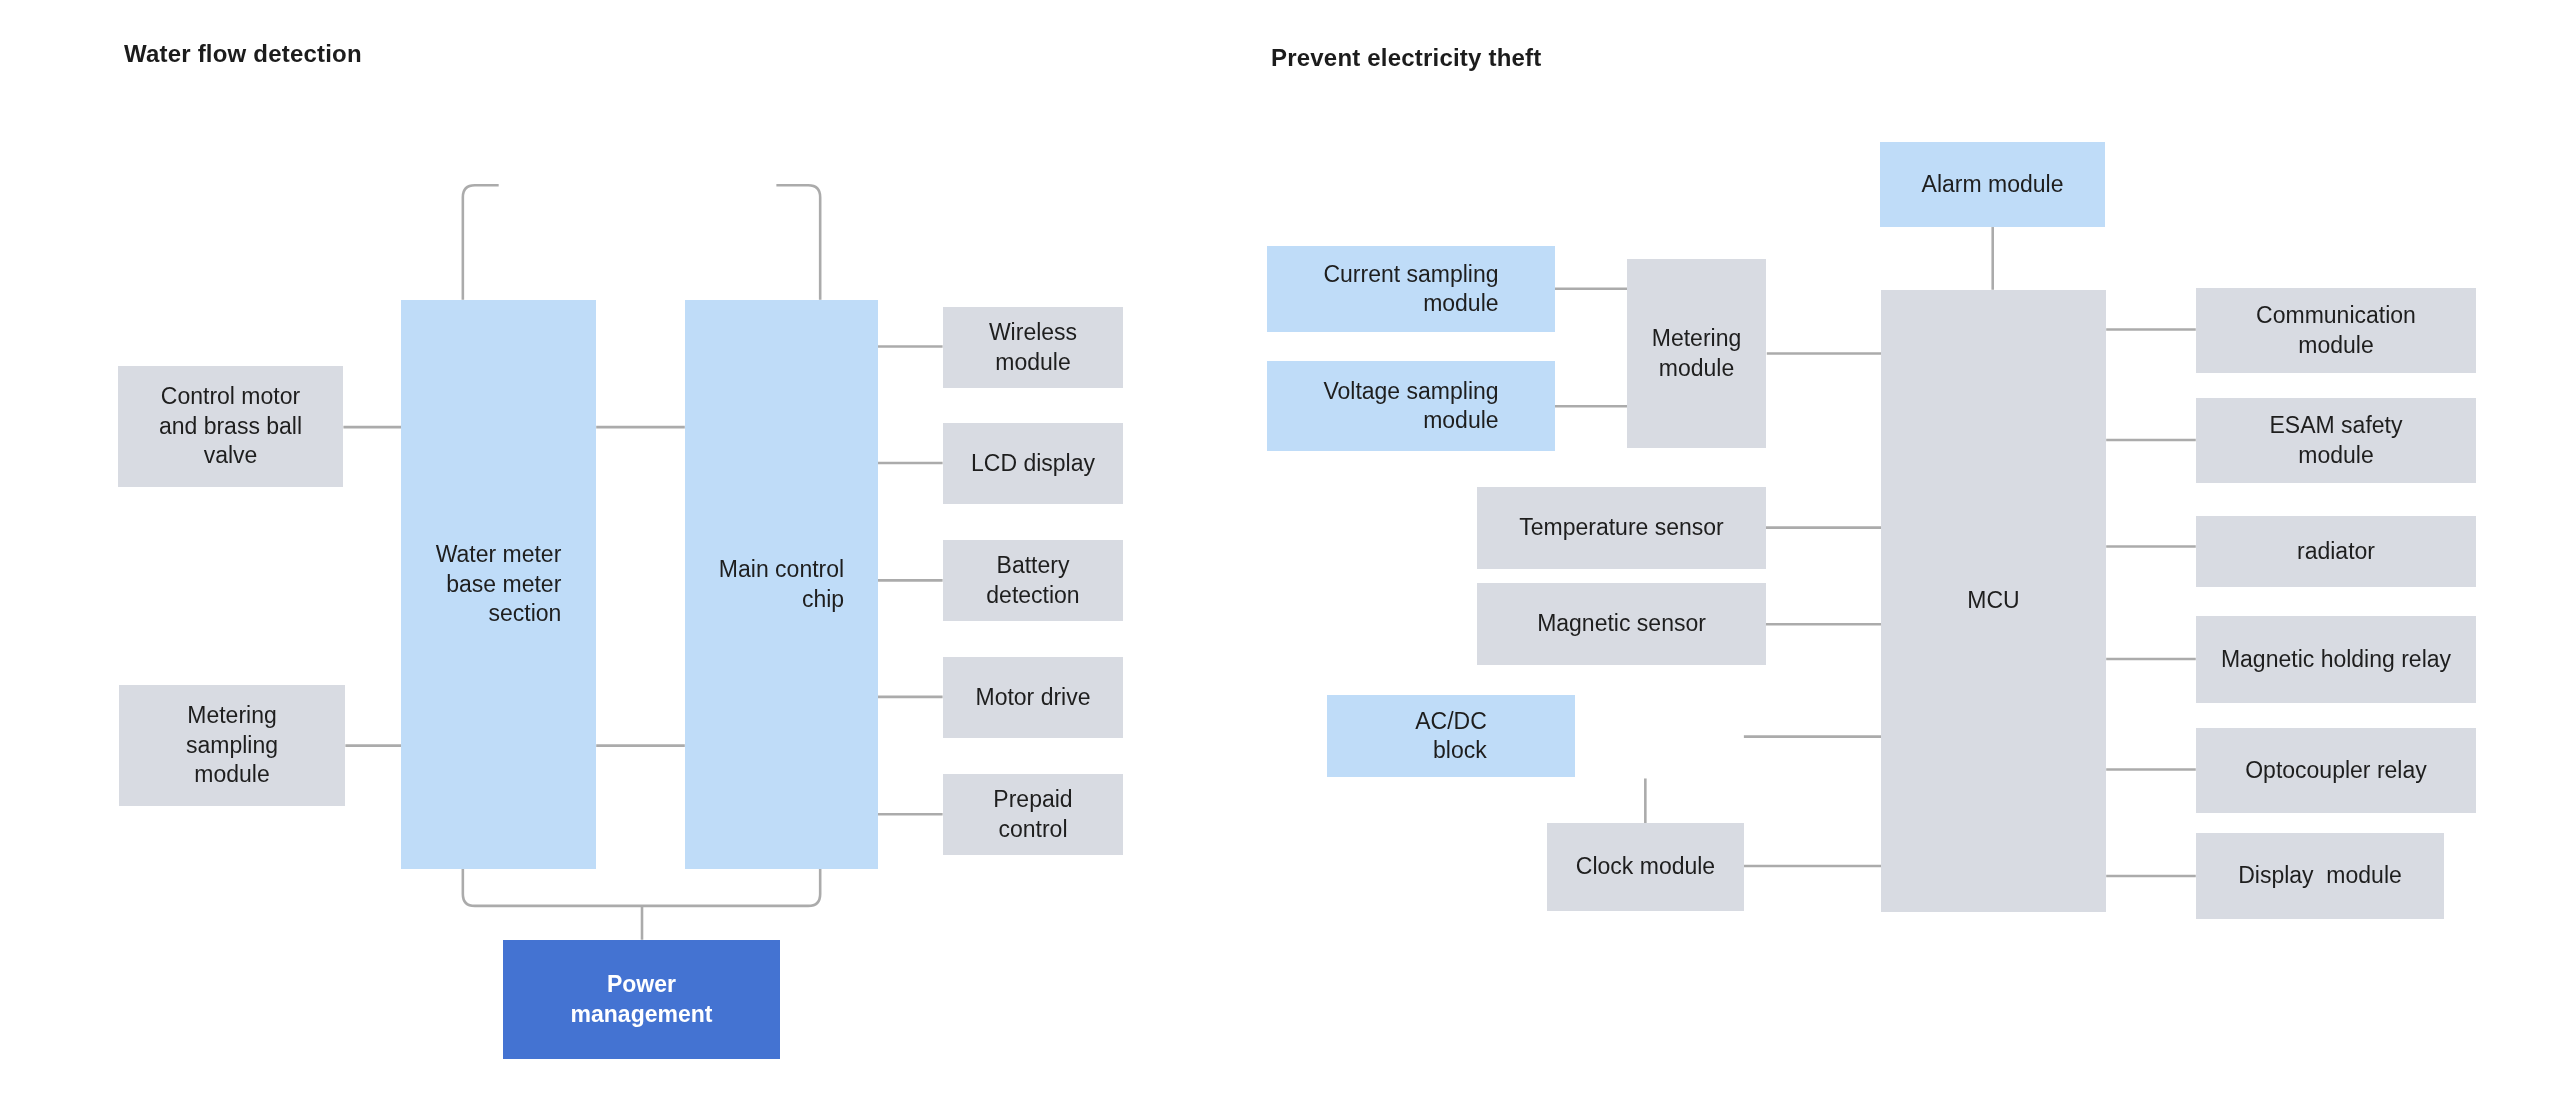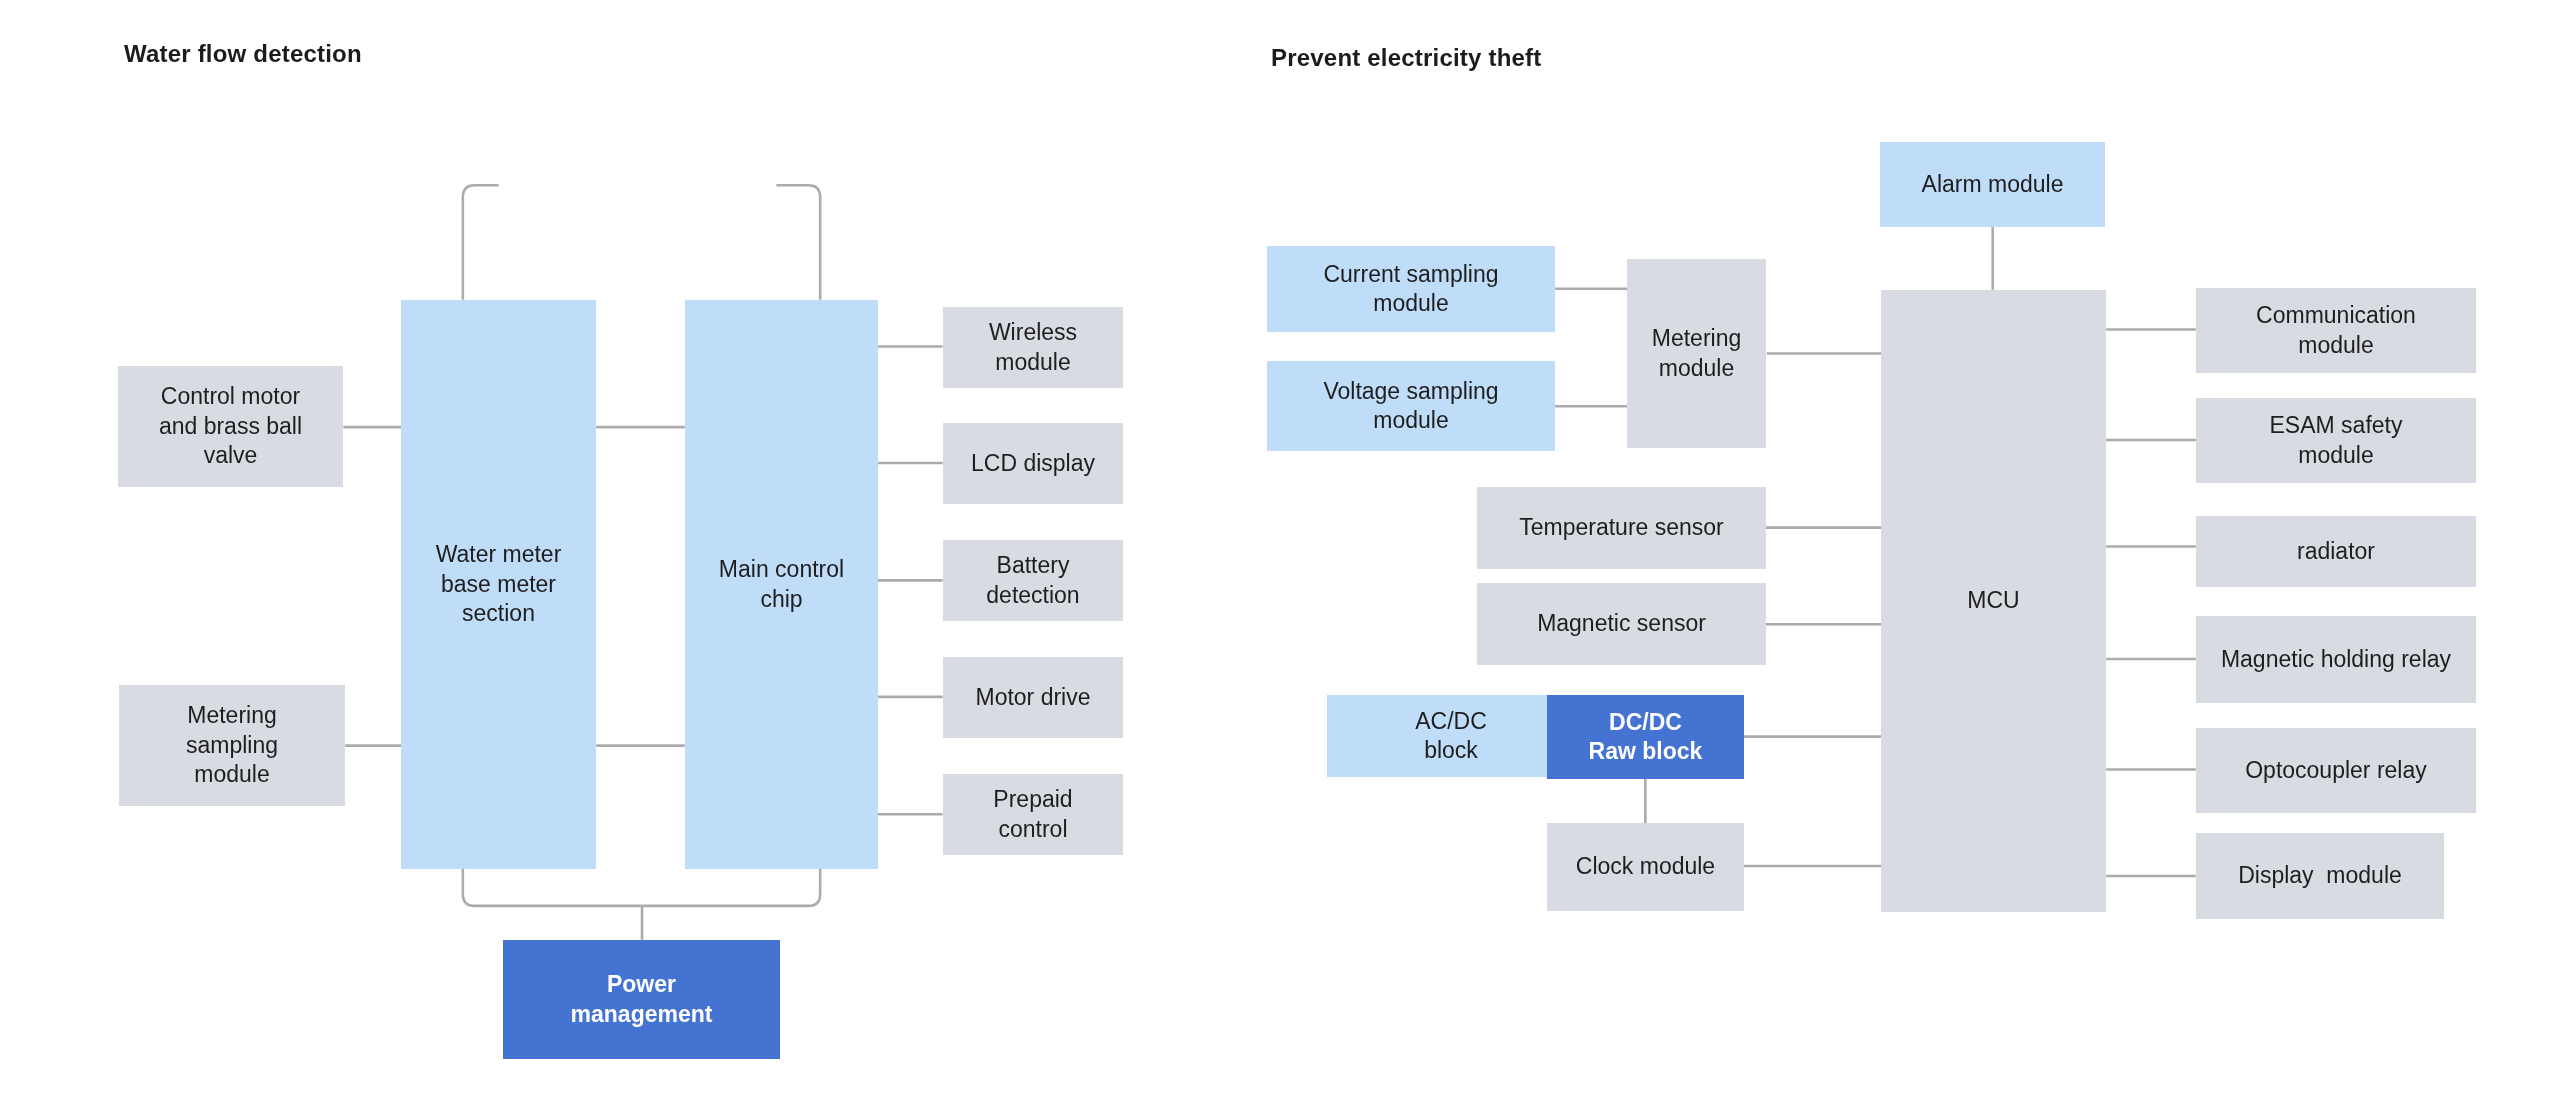--- a/index.html
+++ b/index.html
@@ -47,21 +47,21 @@
     text-align: center;
     padding: 4px 8px;
   }
   .node span {
     font-size: 23px;
     line-height: 1.28;
     white-space: pre-wrap;
     color: var(--c-text, #1e1e1e);
   }
   .node.gray  { background: var(--c-gray, #d8dbe2); }
-  .node.light { background: var(--c-light, #bfdcf8); }
+  .node.light { background: var(--c-light, #bfdcf8); text-align: right; }
   .node.blue  { background: var(--c-blue, #4473d2); }
   .node.blue span {
     color: var(--c-text-on-blue, #ffffff);
     font-weight: 600;
   }
 </style>
 </head>
 <body>
 
 <div id="canvas">
@@ -181,24 +181,20 @@
 
   <div class="node gray" style="left:1477px; top:487px; width:289px; height:82px">
     <span>Temperature sensor</span>
   </div>
 
   <div class="node light" style="left:1327px; top:695px; width:248px; height:82px">
     <span>AC/DC
 block</span>
   </div>
 
-  <div class="node blue" style="left:1547px; top:695px; width:197px; height:84px">
-    <span>DC/DC
-Raw block</span>
-  </div>
 
   <div class="node gray" style="left:1547px; top:823px; width:197px; height:88px">
     <span>Clock module</span>
   </div>
 
   <div class="node gray" style="left:1881px; top:290px; width:225px; height:622px">
     <span>MCU</span>
   </div>
 
   <div class="node gray" style="left:2196px; top:288px; width:280px; height:85px">

